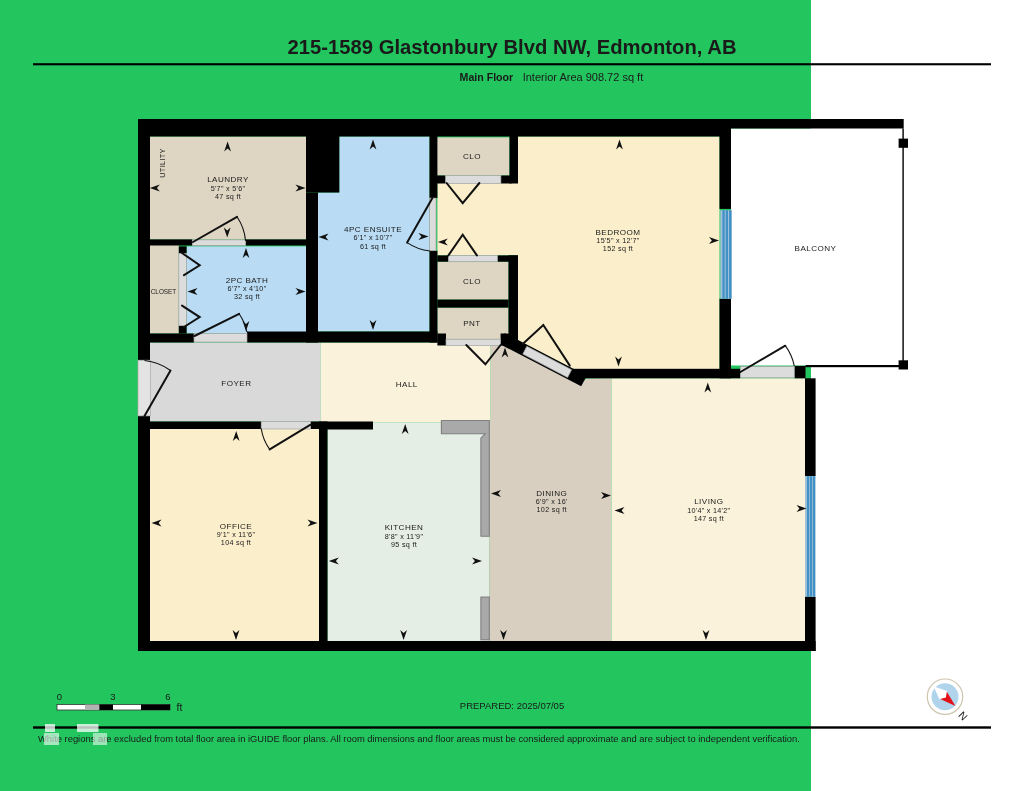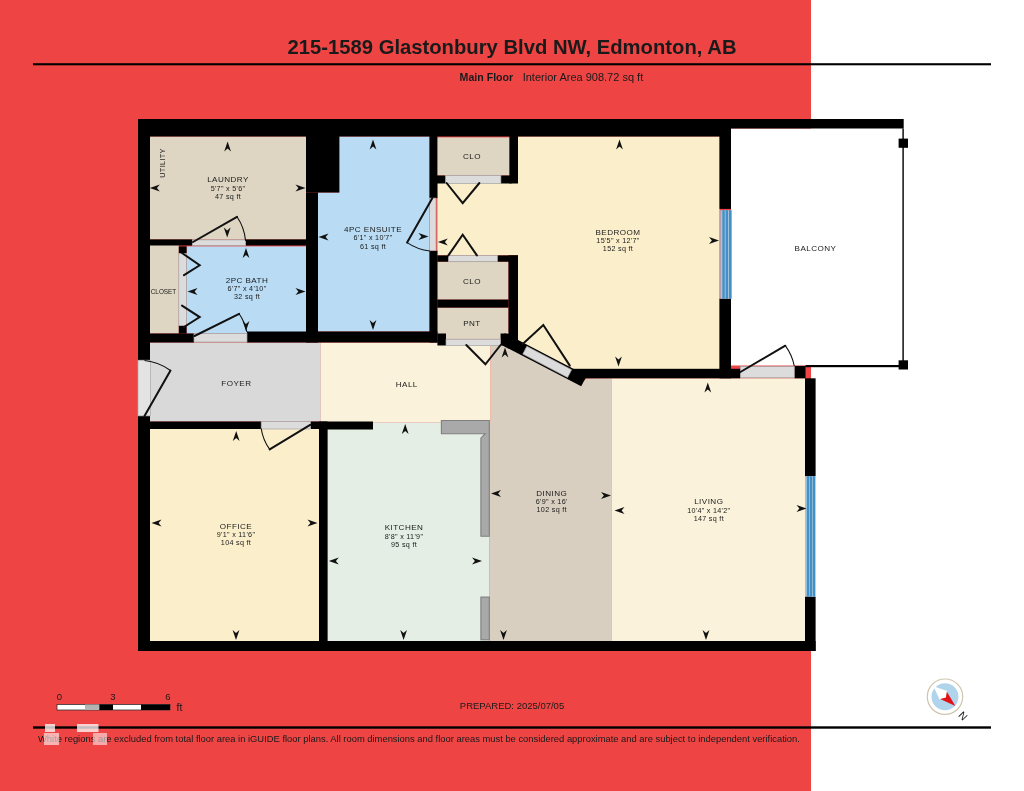--- a/index.html
+++ b/index.html
@@ -1,16 +1,16 @@
 <!DOCTYPE html>
 <html><head>
 <meta charset="utf-8">
 <style>
   html,body{margin:0;padding:0;background:#ffffff;}
-  #page{position:relative;width:811px;height:791px;background:#ef4444;
+  #page{position:relative;width:811px;height:791px;background:#22c55e;
         font-family:"Liberation Sans", sans-serif;}
   svg{position:absolute;top:0;left:0;}
   text{font-family:"Liberation Sans", sans-serif;fill:#1a1a1a;}
   .rm{font-size:8.1px;letter-spacing:0.45px;}
   .dm{font-size:7.2px;letter-spacing:0.3px;}
   .ut{font-size:7.4px;letter-spacing:0.3px;}
 </style>
 </head>
 <body>
 <div id="page">

